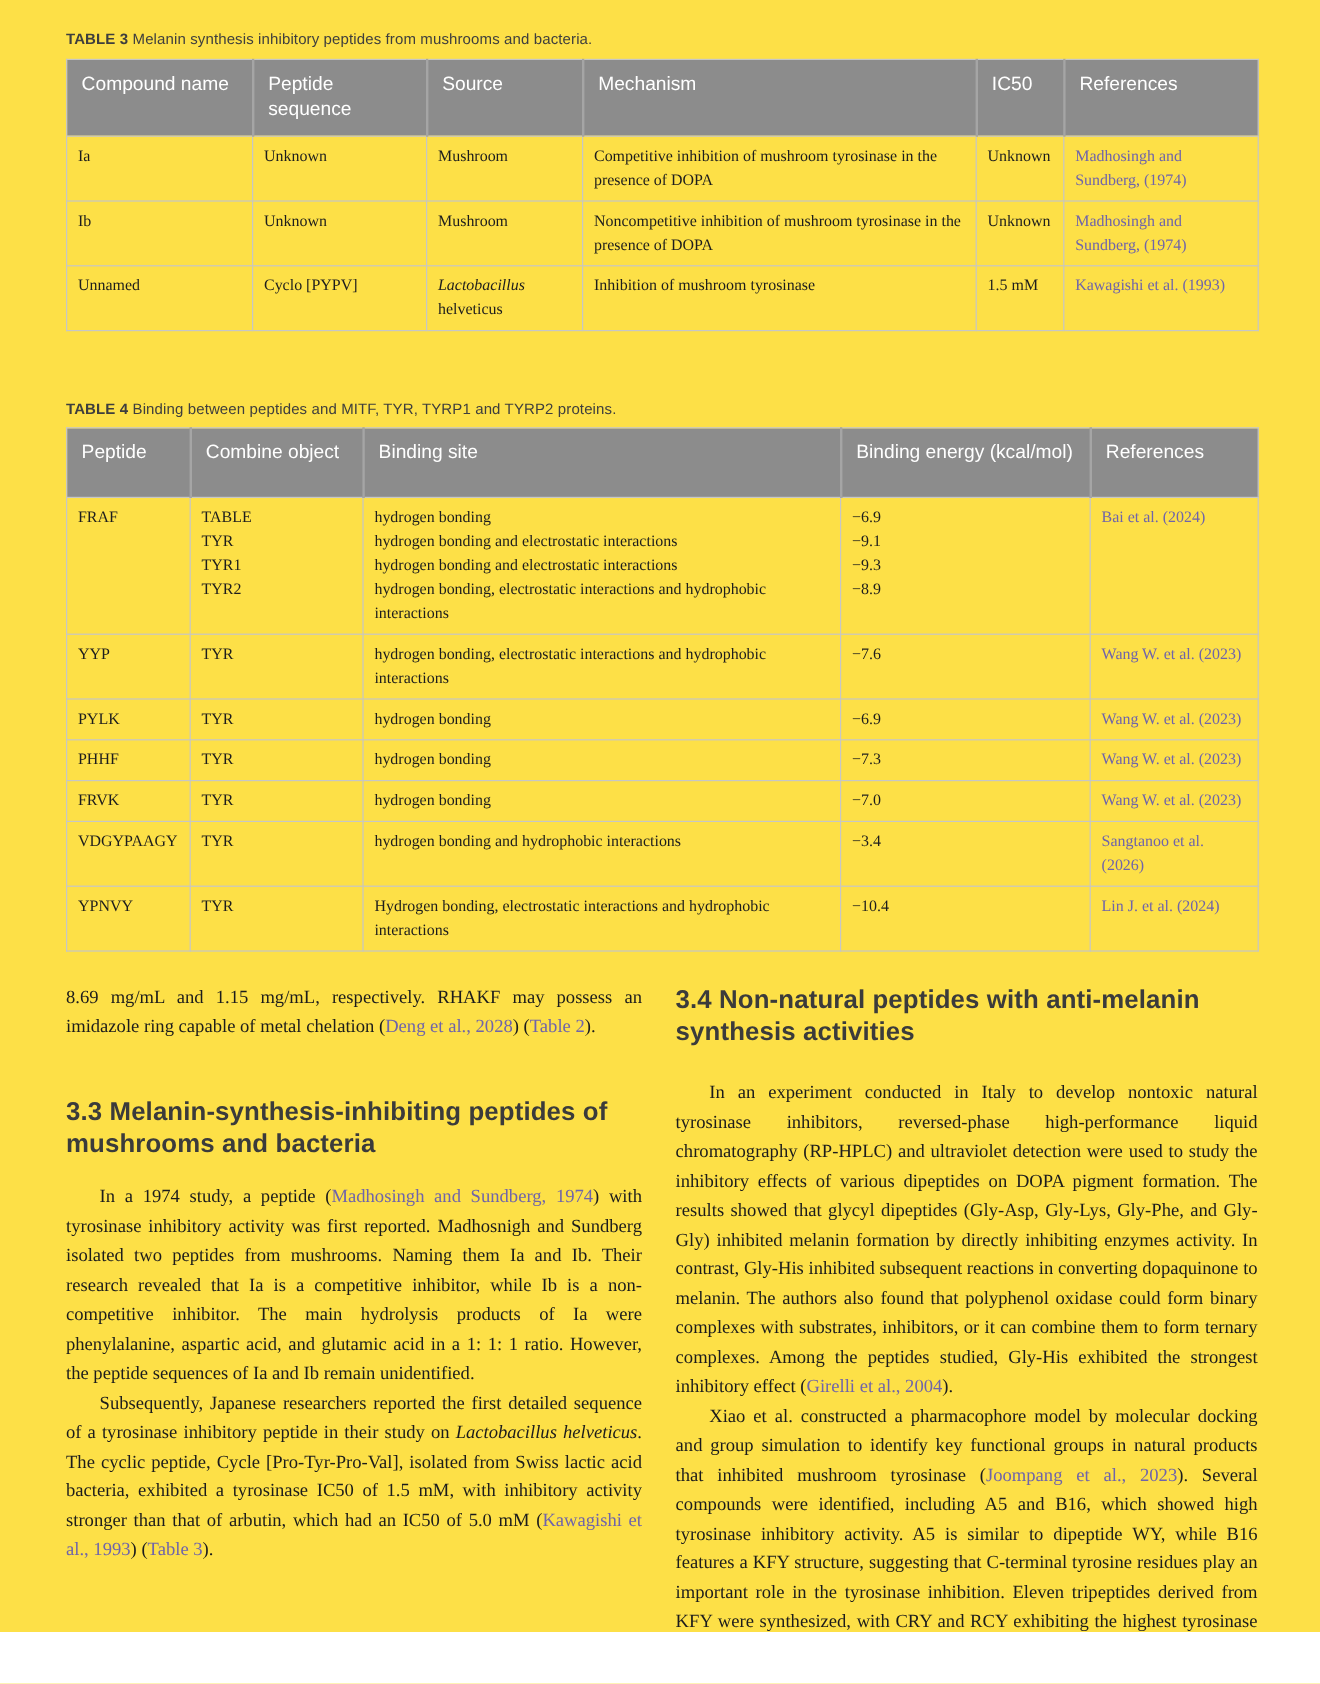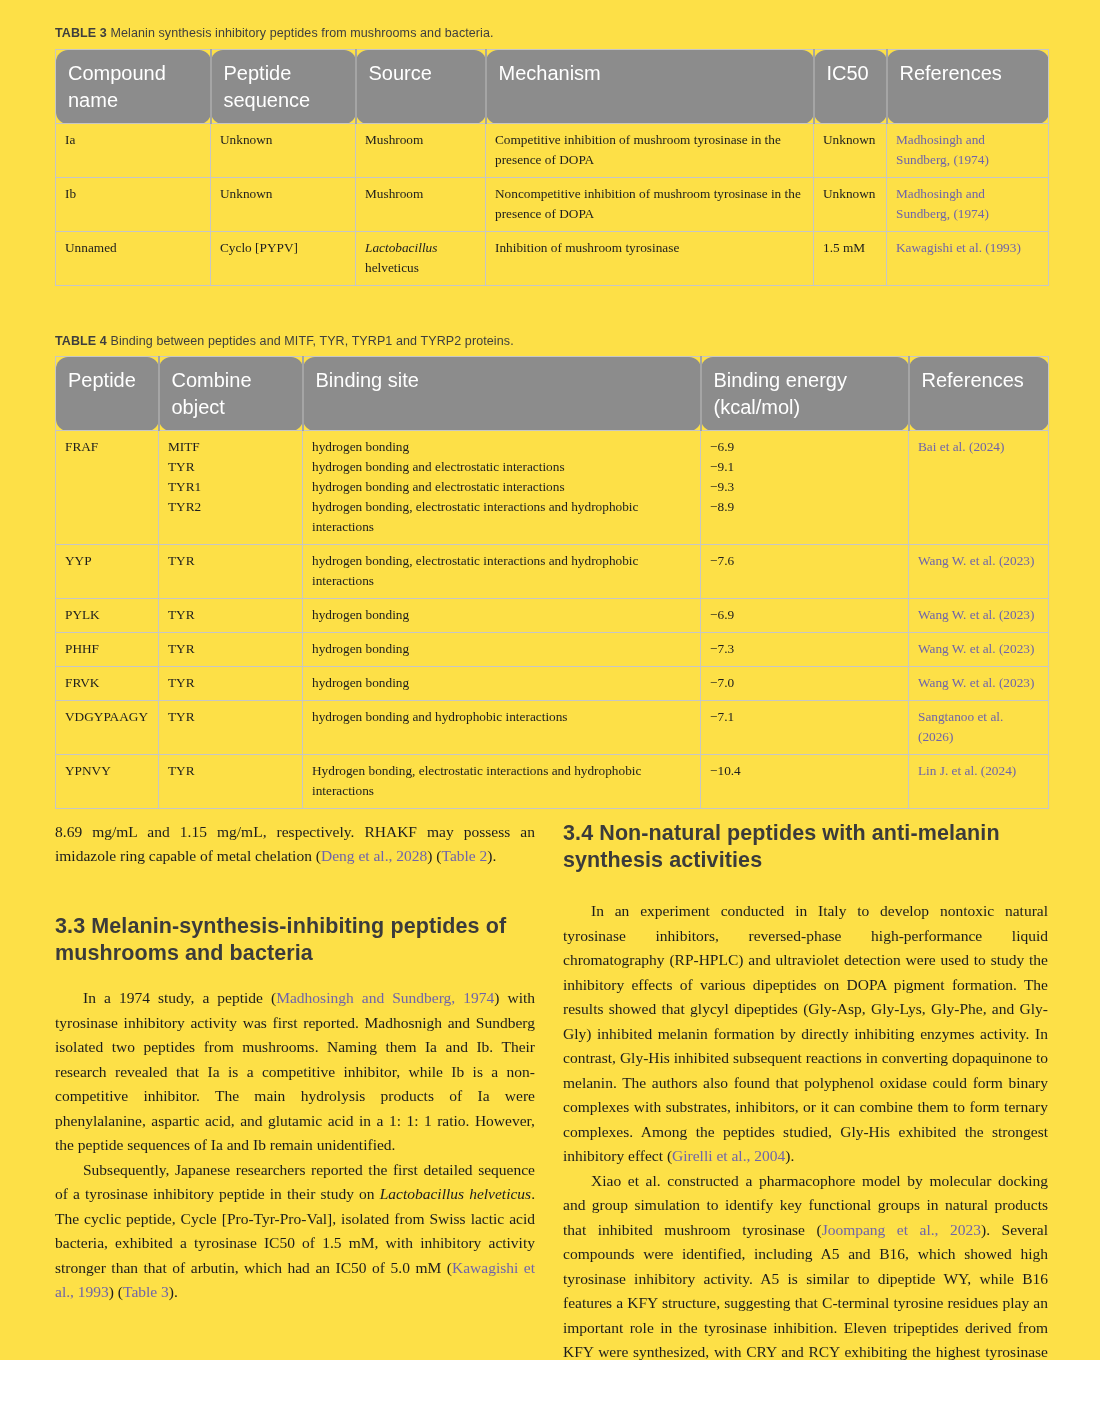--- a/index.html
+++ b/index.html
@@ -37,28 +37,27 @@
     width: 993px;
     border: 1px solid #c6c6c6;
   }
   #t3 { top: 49px; }
   #t4 { top: 356px; padding-left: 12px; }
   table.dtable th {
     background: #8c8c8c;
     color: #ffffff;
     font-family: "Liberation Sans", sans-serif;
     font-weight: 400;
-    font-size: 20px;
+    font-size: 16px;
     line-height: 1.33;
     text-align: left;
     vertical-align: top;
     padding: 10px 8px 10px 12px;
     border-left: 2px solid #a5a5a5;
     height: 58px;
-    border-radius: 12px;
   }
   table.dtable th:first-child { border-left: none; }
   table.dtable td {
     font-family: "Liberation Serif", serif;
     font-size: 13.3px;
     line-height: 20px;
     color: #1d1d1d;
     vertical-align: top;
     text-align: left;
     padding: 6px 6px 7px 9px;
@@ -171,21 +170,21 @@
         <th>Peptide</th>
         <th>Combine object</th>
         <th>Binding site</th>
         <th>Binding energy (kcal/mol)</th>
         <th>References</th>
       </tr>
     </thead>
     <tbody>
       <tr>
         <td>FRAF</td>
-        <td>MITF
+        <td>TABLE
 TYR
 TYR1
 TYR2</td>
         <td>hydrogen bonding
 hydrogen bonding and electrostatic interactions
 hydrogen bonding and electrostatic interactions
 hydrogen bonding, electrostatic interactions and hydrophobic interactions</td>
         <td>−6.9
 −9.1
 −9.3
@@ -217,21 +216,21 @@
         <td>FRVK</td>
         <td>TYR</td>
         <td>hydrogen bonding</td>
         <td>−7.0</td>
         <td class="ref-cell"><span class="t-link">Wang W. et al. (2023)</span></td>
       </tr>
       <tr>
         <td>VDGYPAAGY</td>
         <td>TYR</td>
         <td>hydrogen bonding and hydrophobic interactions</td>
-        <td>−7.1</td>
+        <td>−3.4</td>
         <td class="ref-cell"><span class="t-link">Sangtanoo et al. (2026)</span></td>
       </tr>
       <tr>
         <td>YPNVY</td>
         <td>TYR</td>
         <td>Hydrogen bonding, electrostatic interactions and hydrophobic interactions</td>
         <td>−10.4</td>
         <td class="ref-cell"><span class="t-link">Lin J. et al. (2024)</span></td>
       </tr>
     </tbody>

